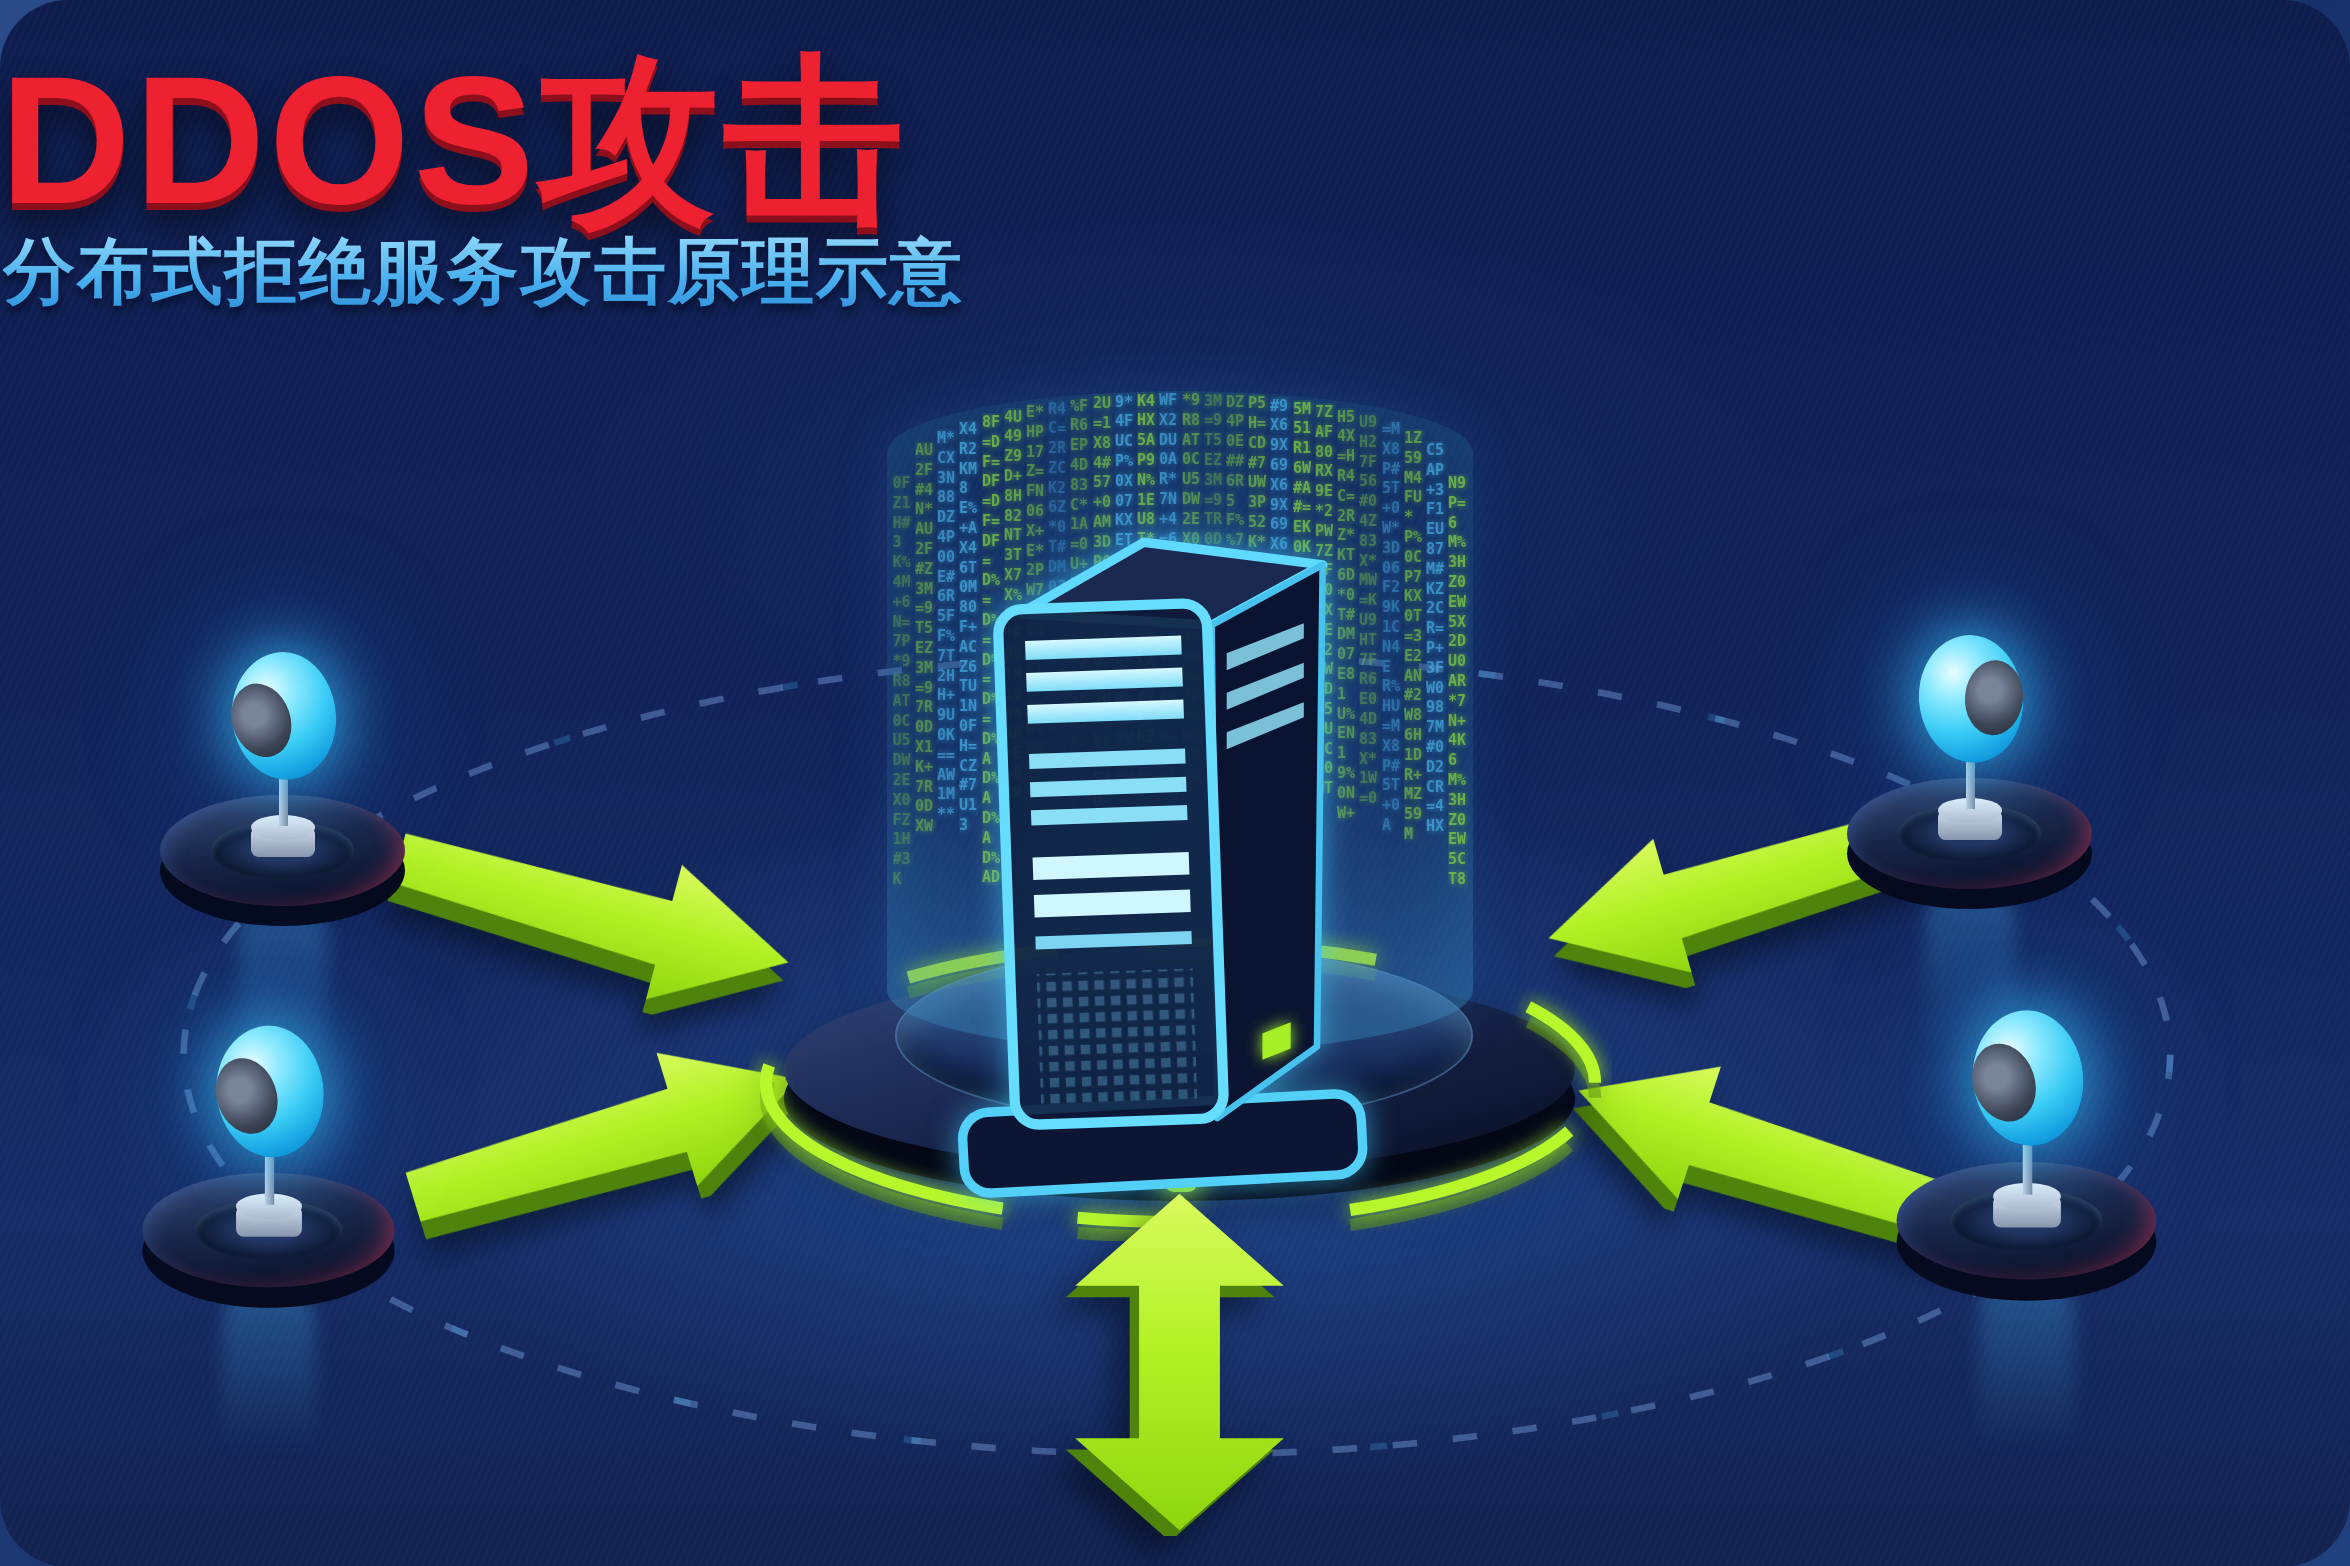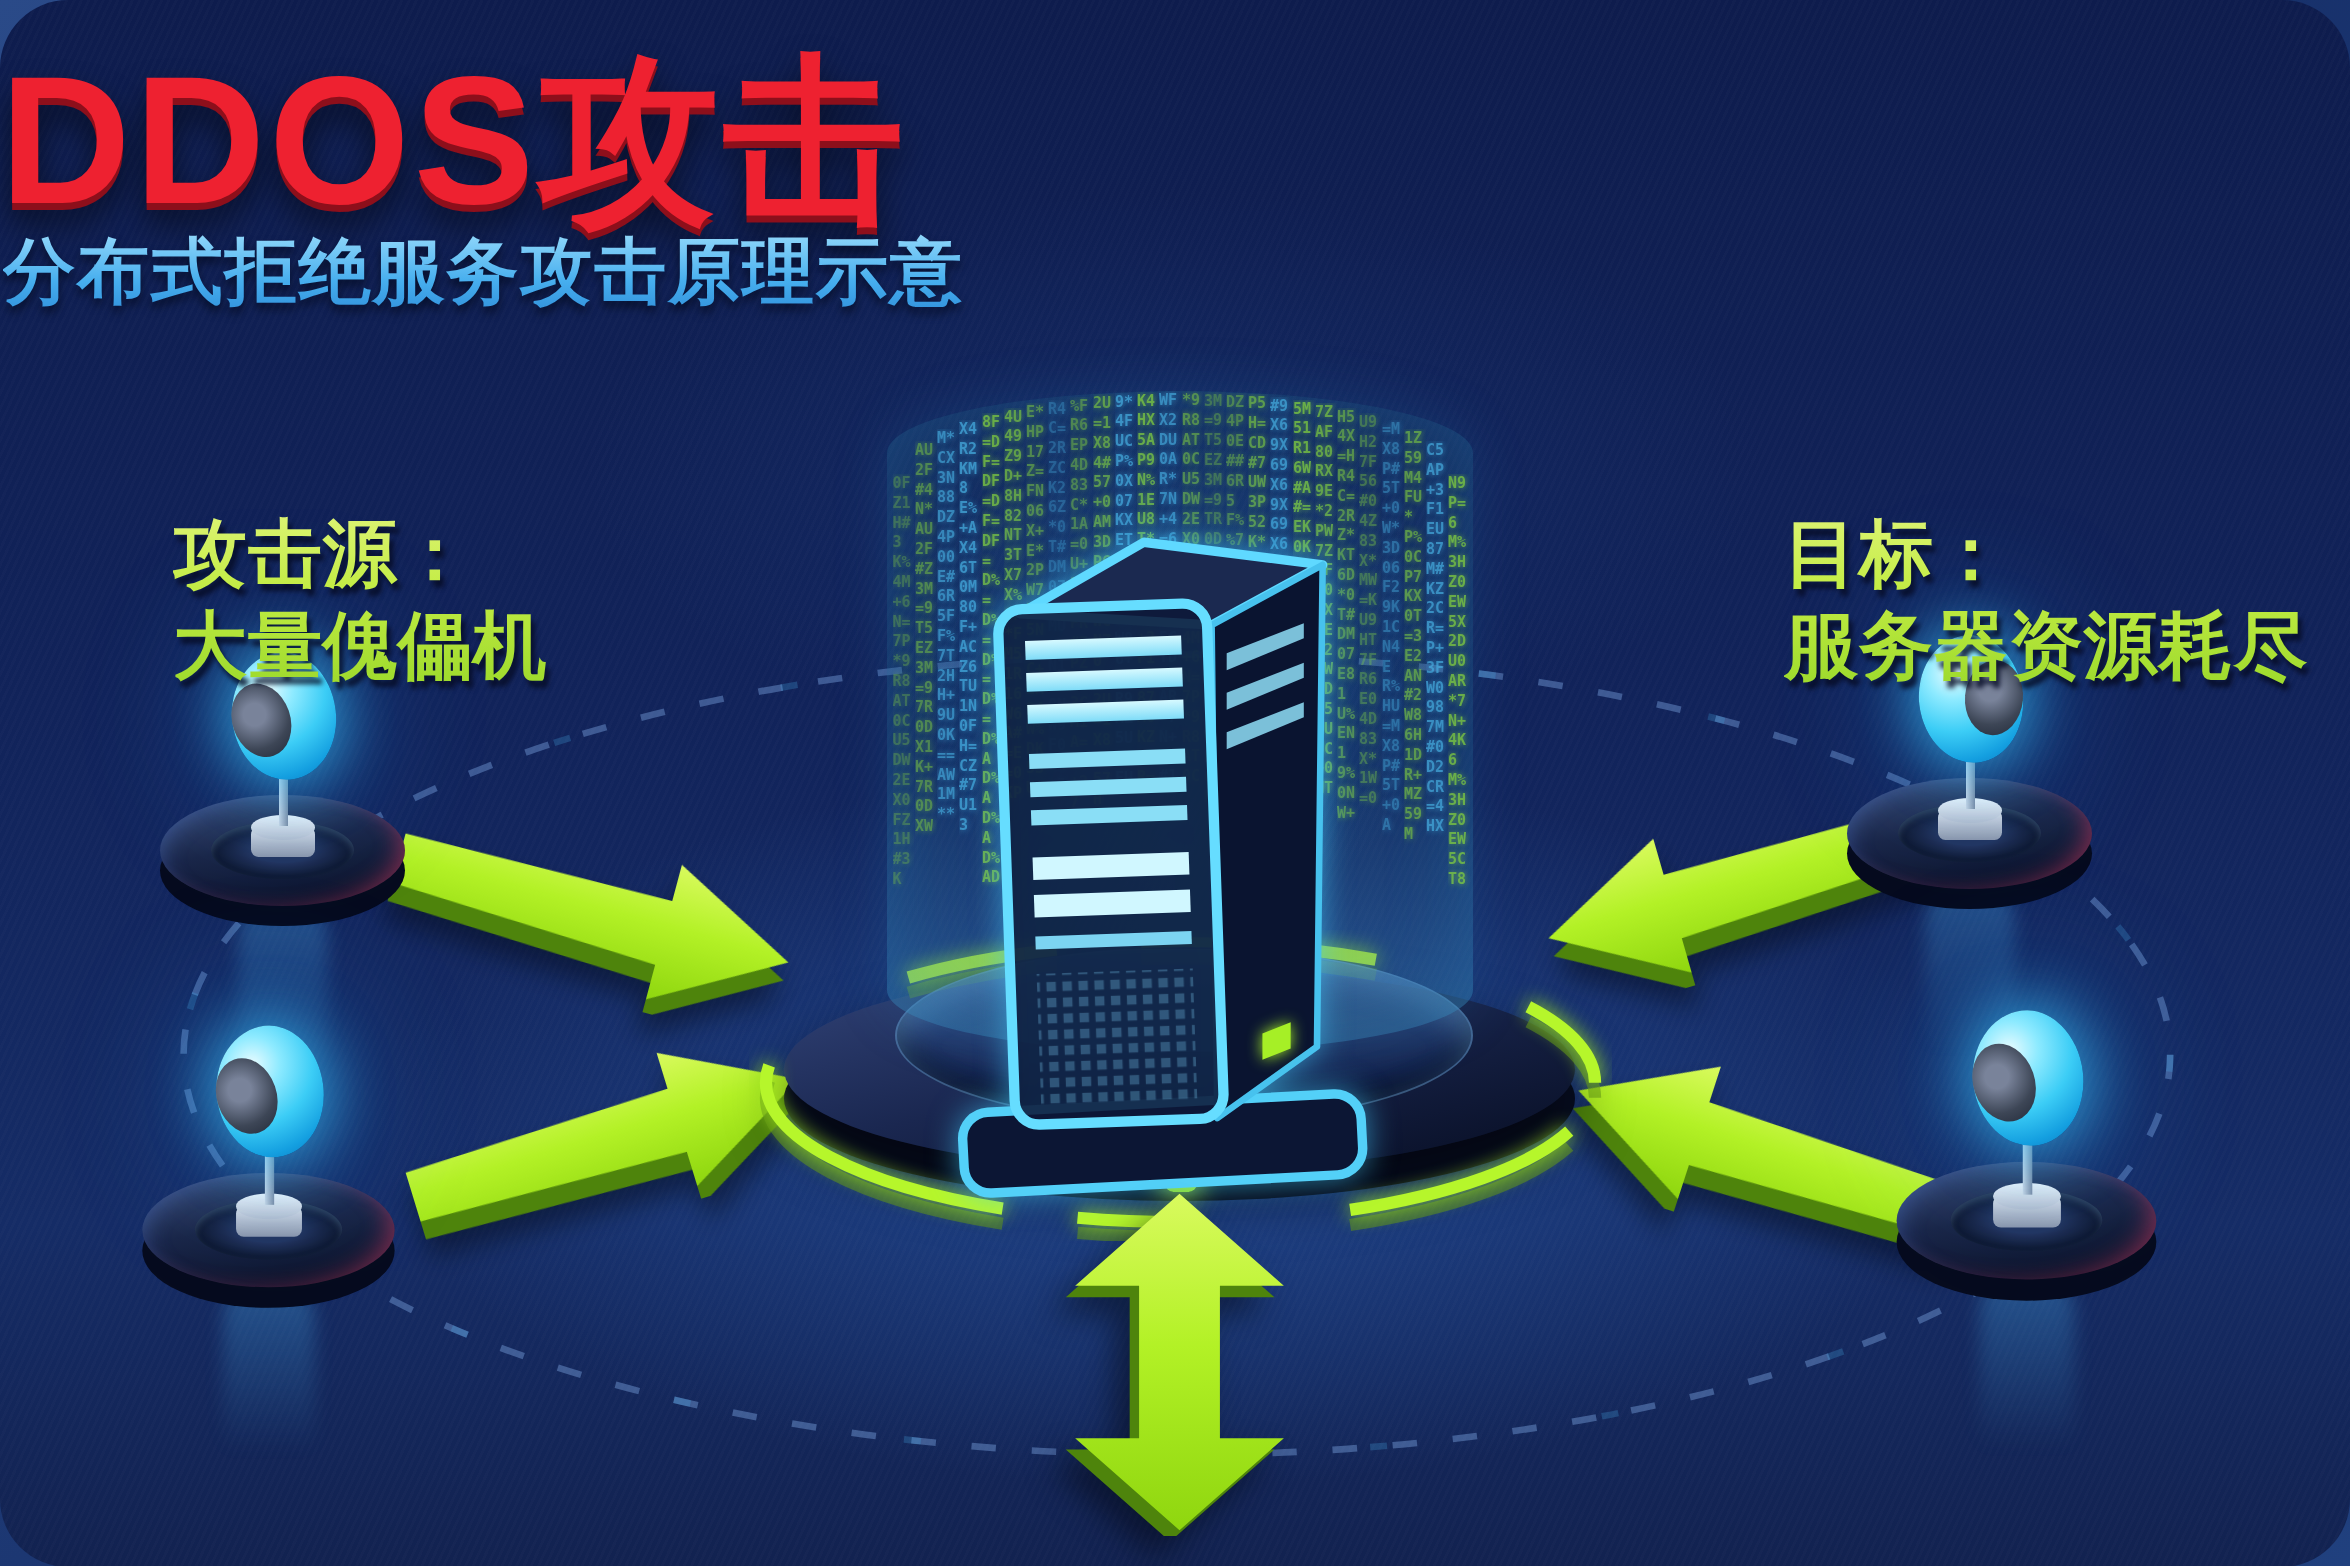--- a/index.html
+++ b/index.html
@@ -292,26 +292,18 @@
     <div class="dev-ped-top"></div>
     <div class="dev-stem"></div>
     <div class="dev-orb">
       <div class="dev-lens"></div>
     </div>
   </div>
 
   <div class="title">DDOS攻击</div>
   <div class="subtitle">分布式拒绝服务攻击原理示意</div>
 
-  <div class="glabel label-source">
-    <span>攻击源：</span><br>
-    <span>大量傀儡机</span>
-  </div>
-
-  <div class="glabel label-target">
-    <span>目标：</span><br>
-    <span>服务器资源耗尽</span>
-  </div>
+
 
   <div class="glabel label-impact">
   </div>
 </div>
 
 
 </body></html>

